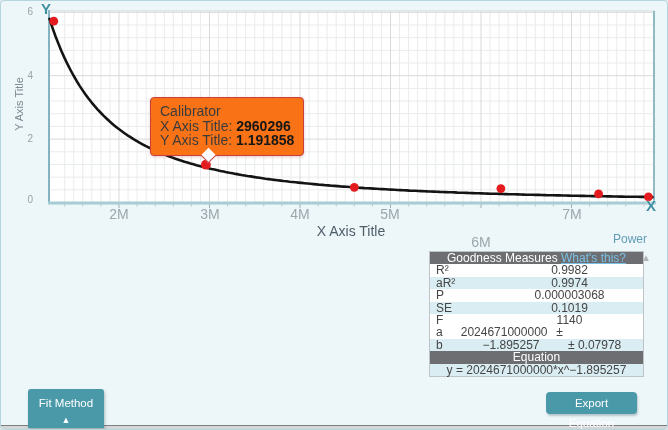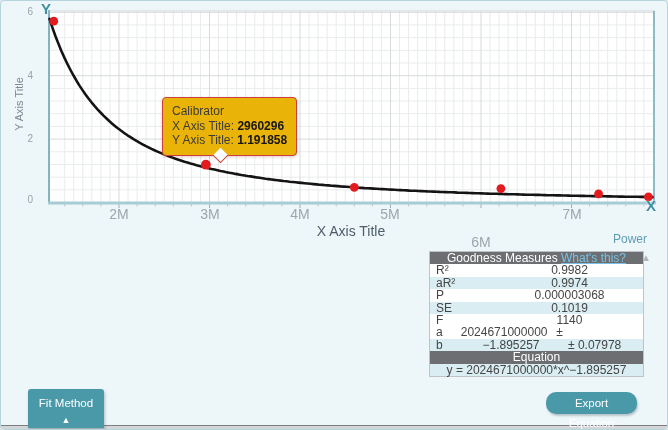--- a/index.html
+++ b/index.html
@@ -8,41 +8,41 @@
   svg{position:absolute;left:0;top:0;}
   .ytick{position:absolute;left:12px;width:20px;text-align:right;font-size:10px;color:#98a4aa;}
   .xtick{position:absolute;top:205px;width:30px;text-align:center;font-size:14px;color:#9aa7ac;}
   .yaxis-title{position:absolute;left:18px;top:103px;transform:translate(-50%,-50%) rotate(-90deg);
        white-space:nowrap;font-size:11px;color:#7b8890;}
   .xaxis-title{position:absolute;left:350px;top:222px;transform:translateX(-50%);
        font-size:14px;color:#4e5d68;}
   .handle{position:absolute;font-size:15px;font-weight:700;color:#3e8fa0;cursor:pointer;z-index:6;
        text-shadow:0 0 2px #ffffff;}
   .power-label{position:absolute;right:20px;top:231px;font-size:12px;color:#5f9db4;}
-  .tooltip{position:absolute;left:161px;top:96px;background:#eab308;border:1.5px solid #c9403e;
-       border-radius:4px;padding:6px 9px 7px 9px;font-size:12px;line-height:14.5px;color:#3c3c3c;
+  .tooltip{position:absolute;left:149px;top:96px;background:#f97316;border:1.5px solid #c9403e;
+       border-radius:4px;padding:6px 9px 7px 9px;font-size:14px;line-height:14.5px;color:#3c3c3c;
        white-space:nowrap;box-shadow:0 1px 3px rgba(150,40,40,.25);z-index:5;}
   .tooltip b{color:#161616;}
   .tooltip-arrow{position:absolute;bottom:-6.5px;left:52px;width:10px;height:10px;background:#fff;
        border-right:1.5px solid #c9403e;border-bottom:1.5px solid #c9403e;transform:rotate(45deg);}
   .results{position:absolute;left:428px;top:250px;width:213px;border:1px solid #bfc3c5;
        font-size:12px;color:#454545;background:#fff;z-index:3;}
   .trow{display:flex;height:12.4px;line-height:12.5px;overflow:hidden;}
   .thead{display:block;height:12.4px;line-height:12.5px;background:#6d6e71;color:#fff;
        text-align:center;}
   .thead a{color:#7ac0e4;text-decoration:underline;cursor:pointer;}
   .alt{background:#d9edf2;}
   .g-label{width:60px;padding-left:6px;}
   .g-value{flex:1;text-align:center;}
   .c-label{width:22px;padding-left:6px;}
   .c-value{width:106px;text-align:center;}
   .c-error{flex:1;text-align:left;padding-left:4px;}
   .eq-row{display:block;text-align:center;height:12.4px;line-height:12.5px;}
   .collapse-arrow{position:absolute;left:640px;top:251px;font-size:10px;color:#b2b5b7;cursor:pointer;}
-  .btn{position:absolute;background:#4a99a8;color:#fff;border:none;border-radius:10px;
+  .btn{position:absolute;background:#4a99a8;color:#fff;border:none;border-radius:4px;
        font-family:"Liberation Sans",sans-serif;cursor:pointer;z-index:4;}
   .fit-method{left:27px;top:388px;width:76px;height:39px;font-size:11.5px;padding:6px 0 0 0;
        border-radius:3px 3px 0 0;box-shadow:1px 2px 3px rgba(60,90,100,.35);vertical-align:top;
        line-height:14px;}
   .fit-method .arrow{display:block;font-size:9px;margin-top:3px;}
   .export-eq{left:545px;top:391px;width:91px;height:22px;font-size:11.5px;line-height:20px;
        box-shadow:1px 2px 2px rgba(60,90,100,.3);}
   .bottom-strip{position:absolute;left:0;right:0;bottom:0;height:3px;background:#d3d5d6;
        border-top:1px solid #7d7f82;z-index:2;}
 </style>

